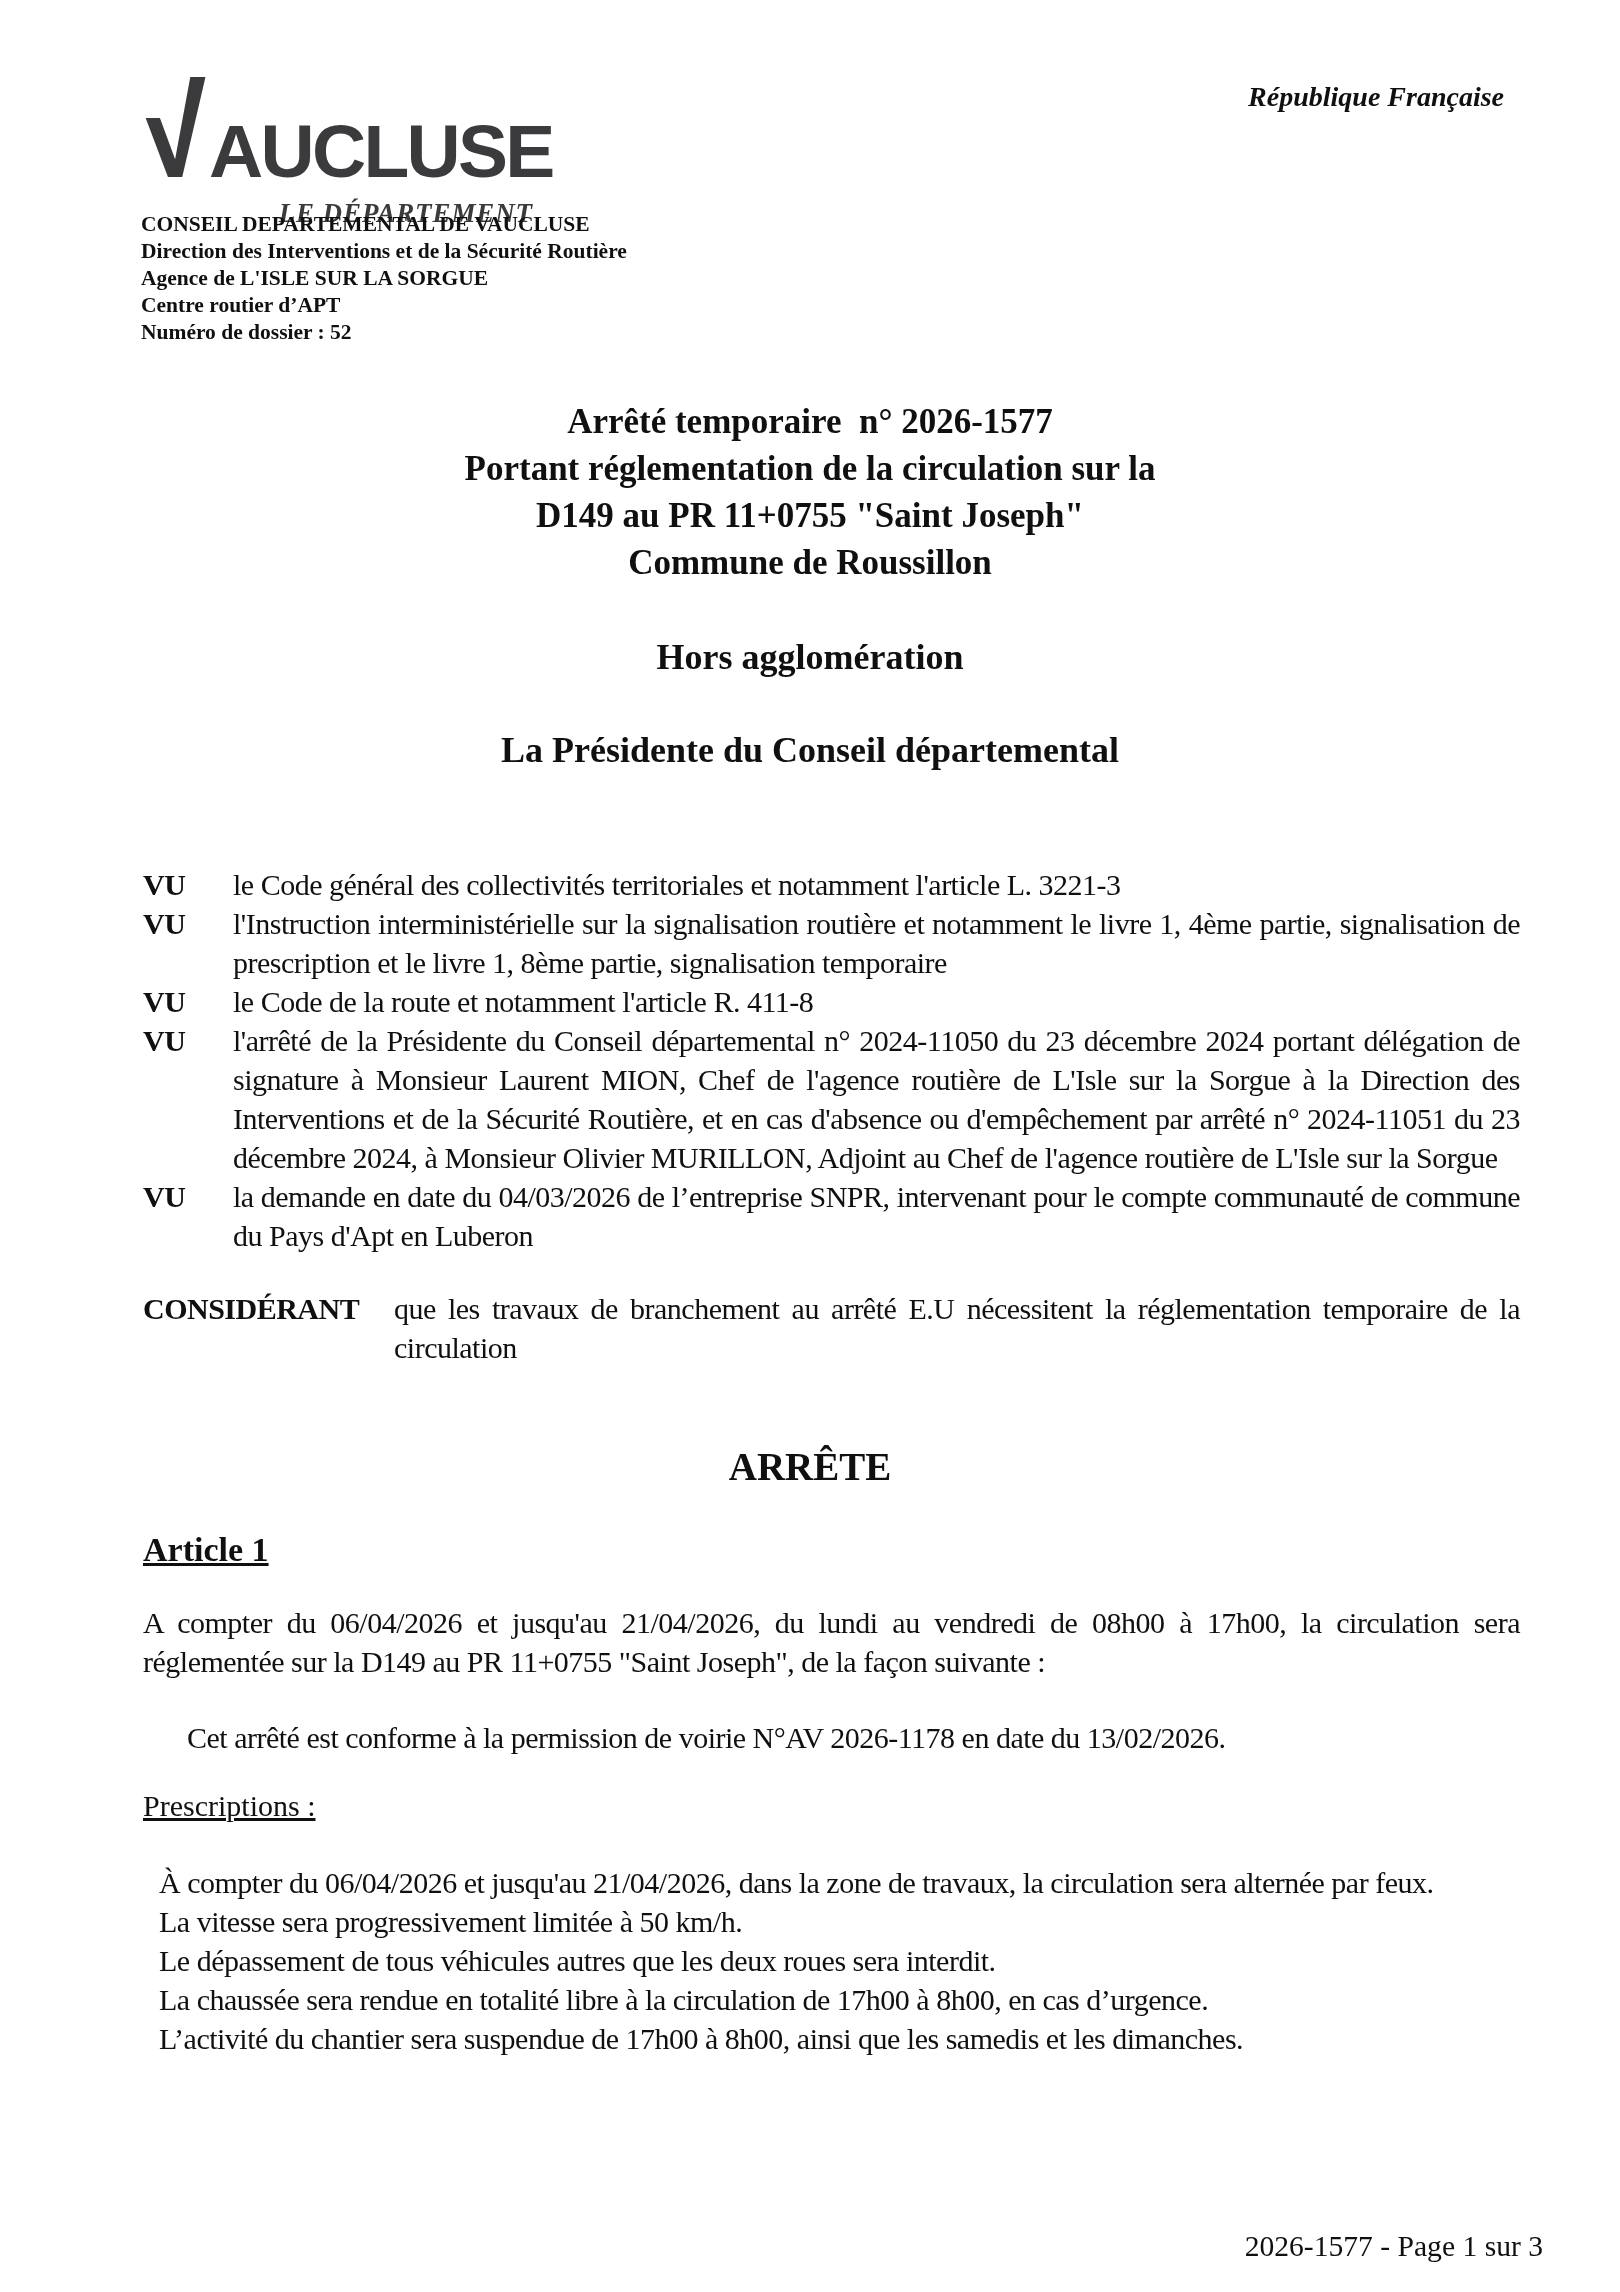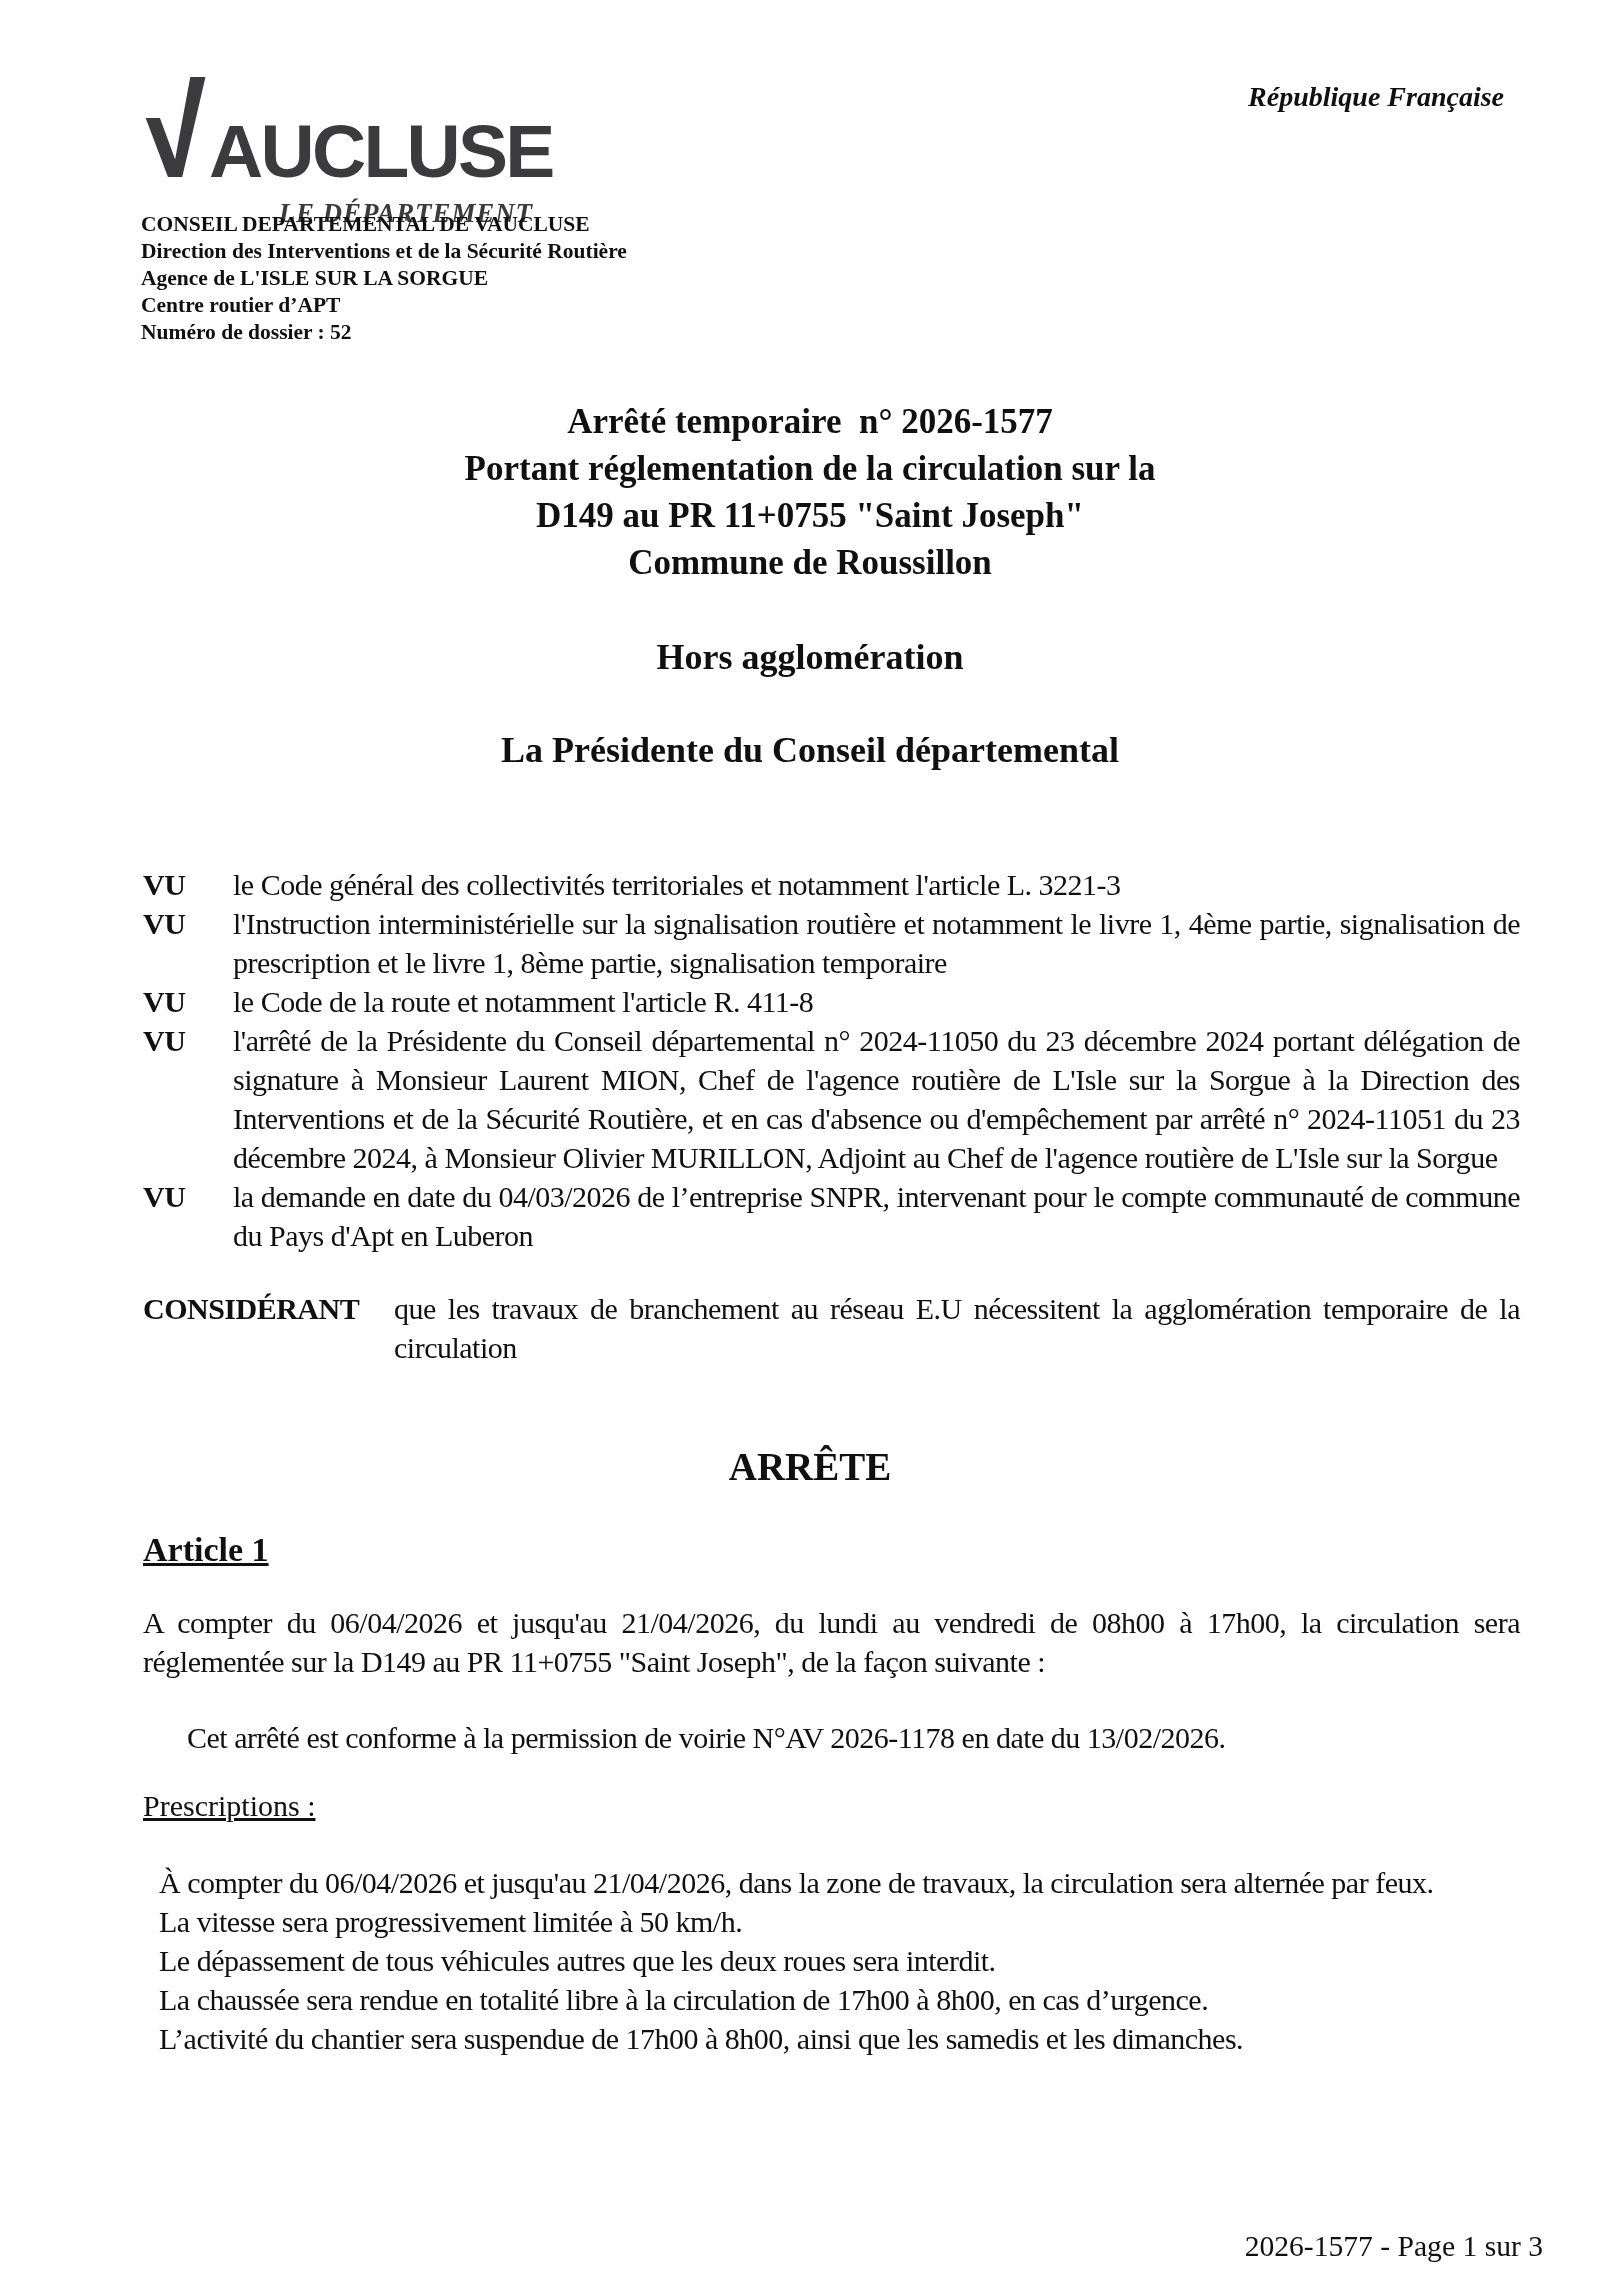--- a/index.html
+++ b/index.html
@@ -147,21 +147,21 @@
     <div class="rec-row">
       <div class="rec-label">VU</div>
       <div class="rec-text">l'arrêté de la Présidente du Conseil départemental n° 2024-11050 du 23 décembre 2024 portant délégation de signature à Monsieur Laurent MION, Chef de l'agence routière de L'Isle sur la Sorgue à la Direction des Interventions et de la Sécurité Routière, et en cas d'absence ou d'empêchement par arrêté n° 2024-11051 du 23 décembre 2024, à Monsieur Olivier MURILLON, Adjoint au Chef de l'agence routière de L'Isle sur la Sorgue</div>
     </div>
     <div class="rec-row">
       <div class="rec-label">VU</div>
       <div class="rec-text">la demande en date du 04/03/2026 de l’entreprise SNPR,  intervenant pour le compte communauté de commune du Pays d'Apt en Luberon</div>
     </div>
     <div class="rec-row considerant">
       <div class="rec-label">CONSIDÉRANT</div>
-      <div class="rec-text">que les travaux de branchement au réseau E.U nécessitent la agglomération temporaire de la circulation</div>
+      <div class="rec-text">que les travaux de branchement au arrêté E.U nécessitent la réglementation temporaire de la circulation</div>
     </div>
   </div>
 
   <div class="arrete">ARRÊTE</div>
 
   <div class="article-heading">Article 1</div>
 
   <div class="para para1 just">A compter du 06/04/2026 et jusqu'au 21/04/2026, du lundi au vendredi de 08h00 à 17h00, la circulation sera réglementée sur la D149 au PR 11+0755 "Saint Joseph",  de la façon suivante :</div>
   <div class="para para2">Cet arrêté est conforme à la permission de voirie N°AV 2026-1178 en date du 13/02/2026.</div>
 

